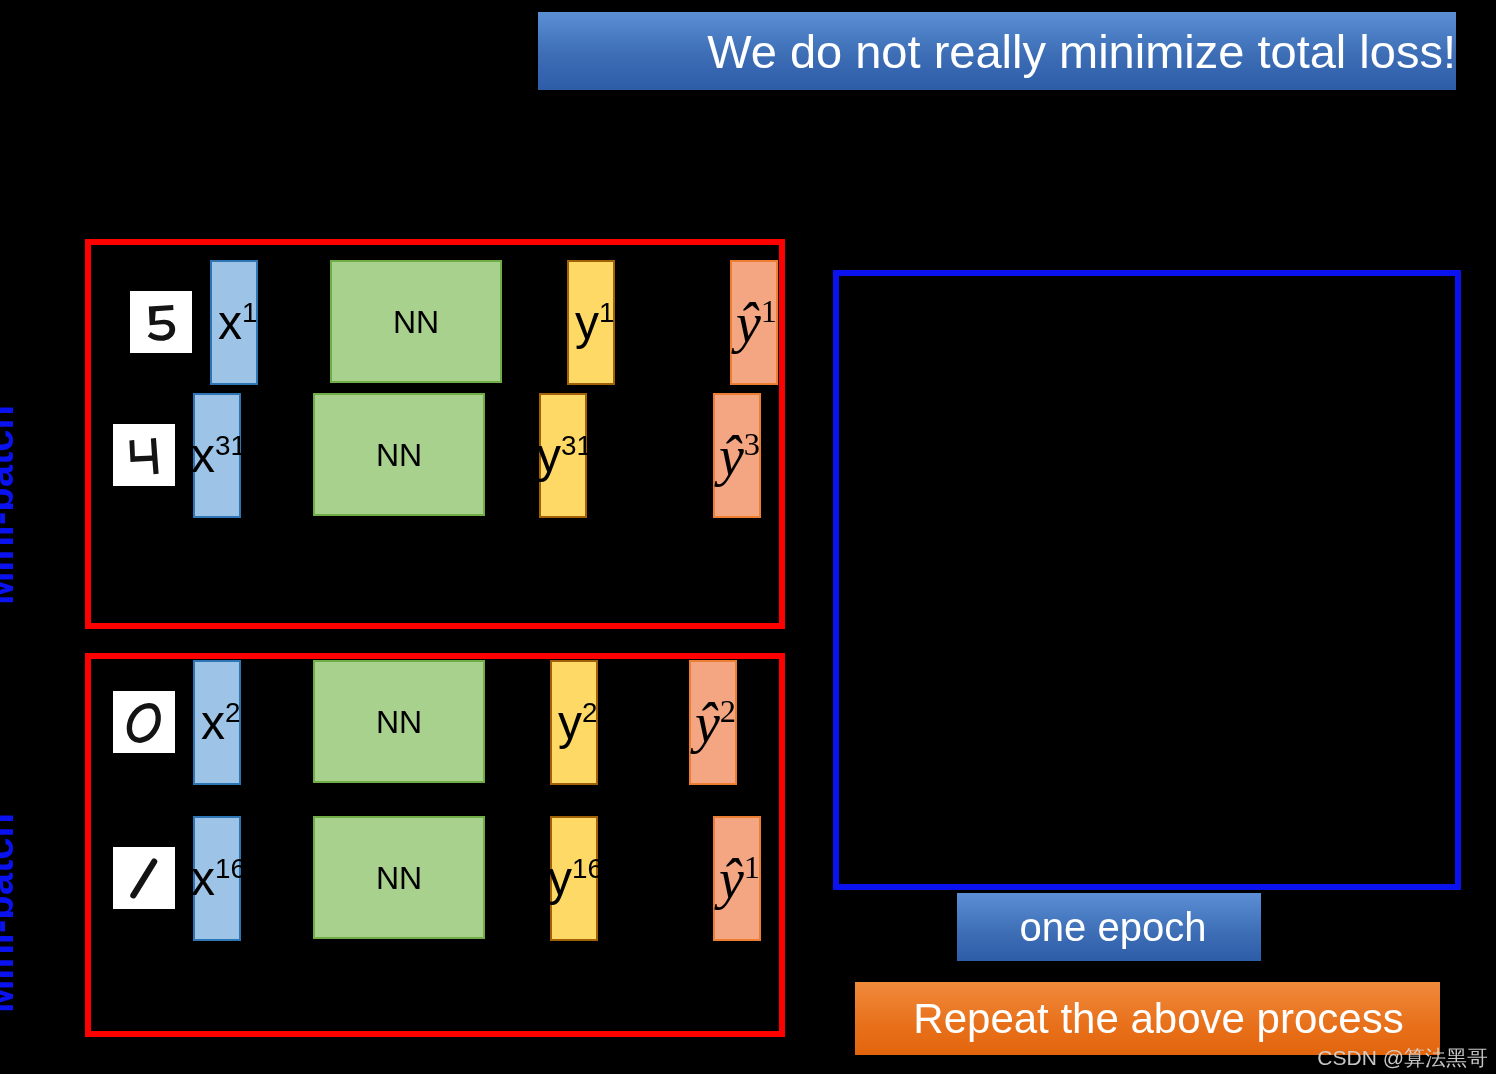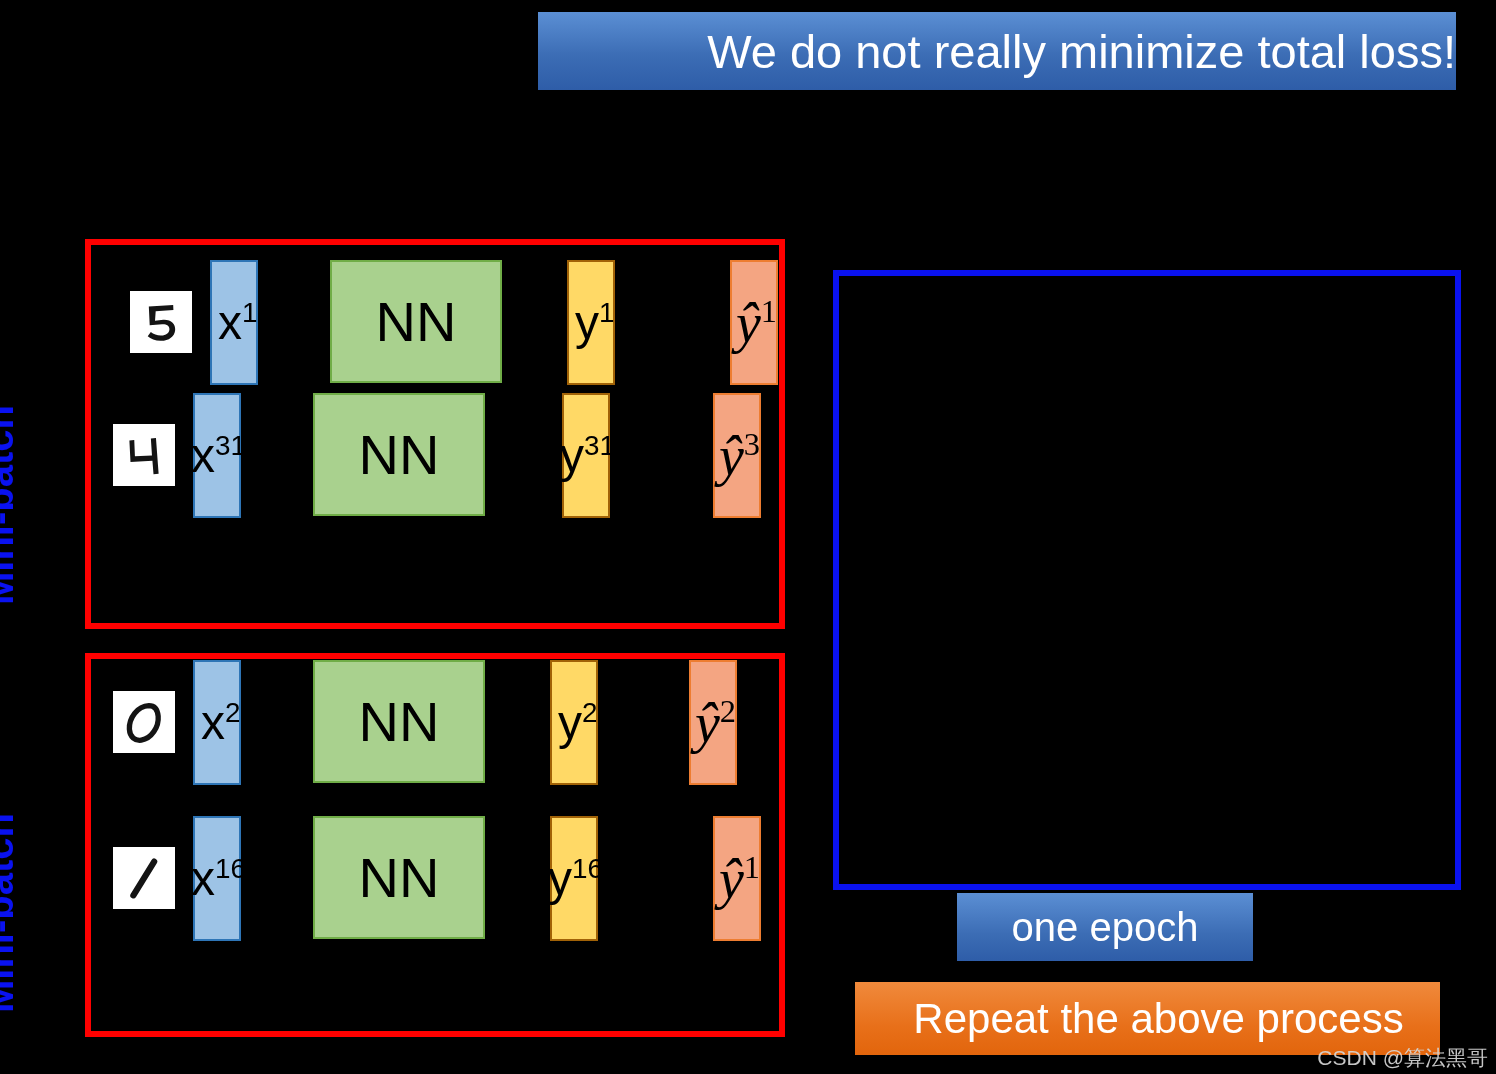--- a/index.html
+++ b/index.html
@@ -106,21 +106,21 @@
     background: #9DC3E6;
     border: 2px solid #2E75B6;
   }
   .cell-nn {
     width: 172px;
     height: 123px;
     background: #A9D18E;
     border: 2px solid #70AD47;
     justify-content: center;
   }
-  .cell-nn .cell-text { font-size: 56px; }
+  .cell-nn .cell-text { font-size: 32px; }
   .cell-y {
     width: 48px;
     height: 125px;
     background: #FFD966;
     border: 2px solid #a16207;
   }
   .cell-yhat {
     width: 48px;
     height: 125px;
     background: #F4A582;
@@ -150,20 +150,21 @@
   #one-epoch-box {
     position: absolute;
     left: 957px;
     top: 893px;
     width: 296px;
     height: 68px;
     background: linear-gradient(to bottom, #5B8FD4 0%, #3C6DB5 60%, #2E5DA8 100%);
     display: flex;
     align-items: center;
     justify-content: center;
+    padding-left: 8px;
   }
   #one-epoch-box .label-text {
     color: #FFFFFF;
     font-size: 40px;
     line-height: 1;
     white-space: nowrap;
   }
   #repeat-box {
     position: absolute;
     left: 855px;
@@ -235,21 +236,21 @@
         <path d="M7.4 7.4 L9.6 7.2 L9.9 14.6 L17.6 14.2 L17.1 6.5 L19.4 6.3 L20.6 22.5 L18.3 22.7 L17.8 16.6 L7.9 17.2 Z"></path>
       </g>
     </svg>
   </div>
   <div class="cell cell-x wide-label" style="left:80px; top:-31px;">
     <span class="cell-text"><span>x</span><span class="sup">31</span></span>
   </div>
   <div class="cell cell-nn" style="left:200px; top:-31px;">
     <span class="cell-text">NN</span>
   </div>
-  <div class="cell cell-y wide-label" style="left:449px; top:-31px;">
+  <div class="cell cell-y wide-label" style="left:426px; top:-31px;">
     <span class="cell-text"><span>y</span><span class="sup">31</span></span>
   </div>
   <div class="cell cell-yhat" style="left:600px; top:-31px;text-align:center;">
     <span class="cell-text"><span>ŷ</span><span class="sup">31</span></span>
   </div>
 </div>
 
 <div class="minibatch-label" id="minibatch-label-2">Mini-batch</div>
 
 <div class="red-group" id="red-group-2"></div>

